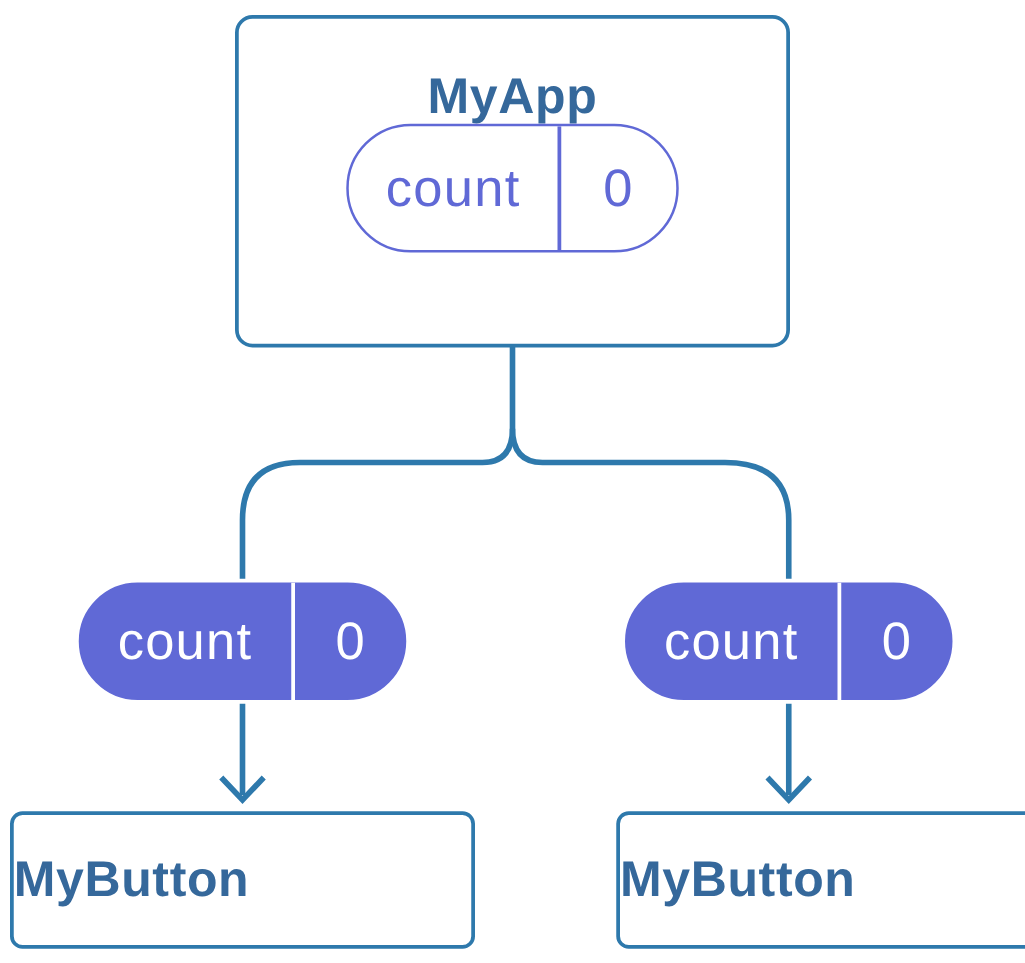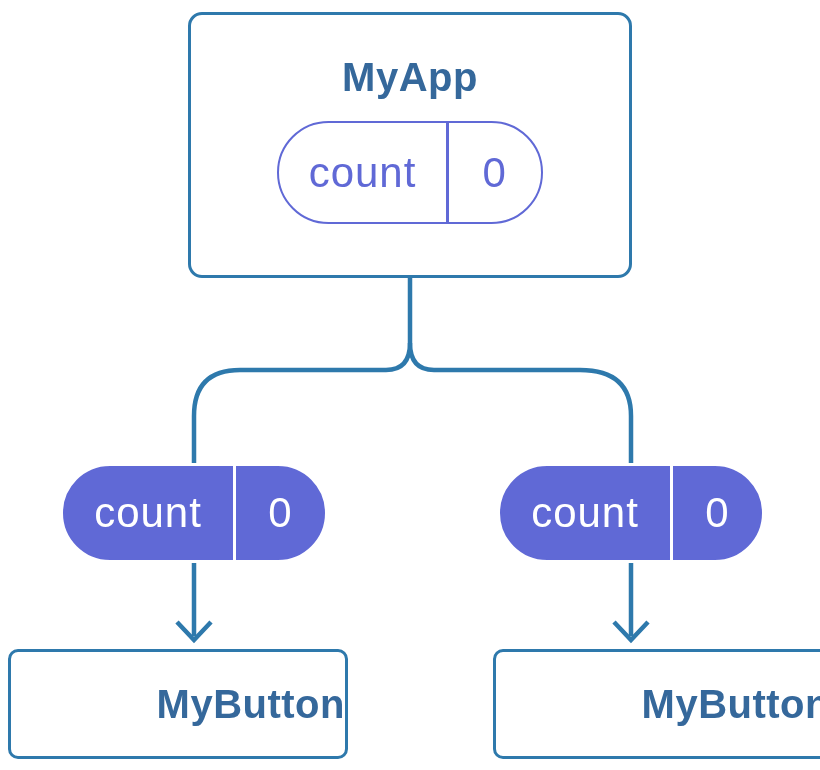--- a/index.html
+++ b/index.html
@@ -48,21 +48,21 @@
     align-items: center;
     padding-top: 40px;
   }
   .card-title {
     color: var(--title-text);
     font-size: 40px;
     font-weight: 700;
     letter-spacing: 0.5px;
     line-height: 1.1;
   }
-  .root-card .card-title { margin-bottom: 22px; }
+  .root-card .card-title { }
 
   .pill {
     display: flex;
     align-items: stretch;
     overflow: hidden;
   }
   .pill-name, .pill-value {
     display: flex;
     align-items: center;
     justify-content: center;
@@ -92,25 +92,25 @@
   }
   .pill.filled .pill-name { flex: 0 0 170px; }
   .pill.filled .pill-divider { flex: 0 0 3px; background: #FFFFFF; }
   .pill.filled .pill-value { flex: 1; }
 
   .pill-left  { left: 60px;  top: 463px; }
   .pill-right { left: 497px; top: 463px; }
 
   .button-card {
     top: 649px;
-    width: 340px; height: 110px;
+    width: 372px; height: 110px;
     border-radius: 10px;
     display: flex;
     align-items: center;
-    justify-content: flex-end;
+    justify-content: flex-start;
   }
   .button-left  { left: 8px; }
   .button-right { left: 493px; }
 </style>
 </head>
 <body>
 
 <div class="stage">
 
   <svg class="connectors" viewBox="0 0 820 770" xmlns="http://www.w3.org/2000/svg" aria-hidden="true">

